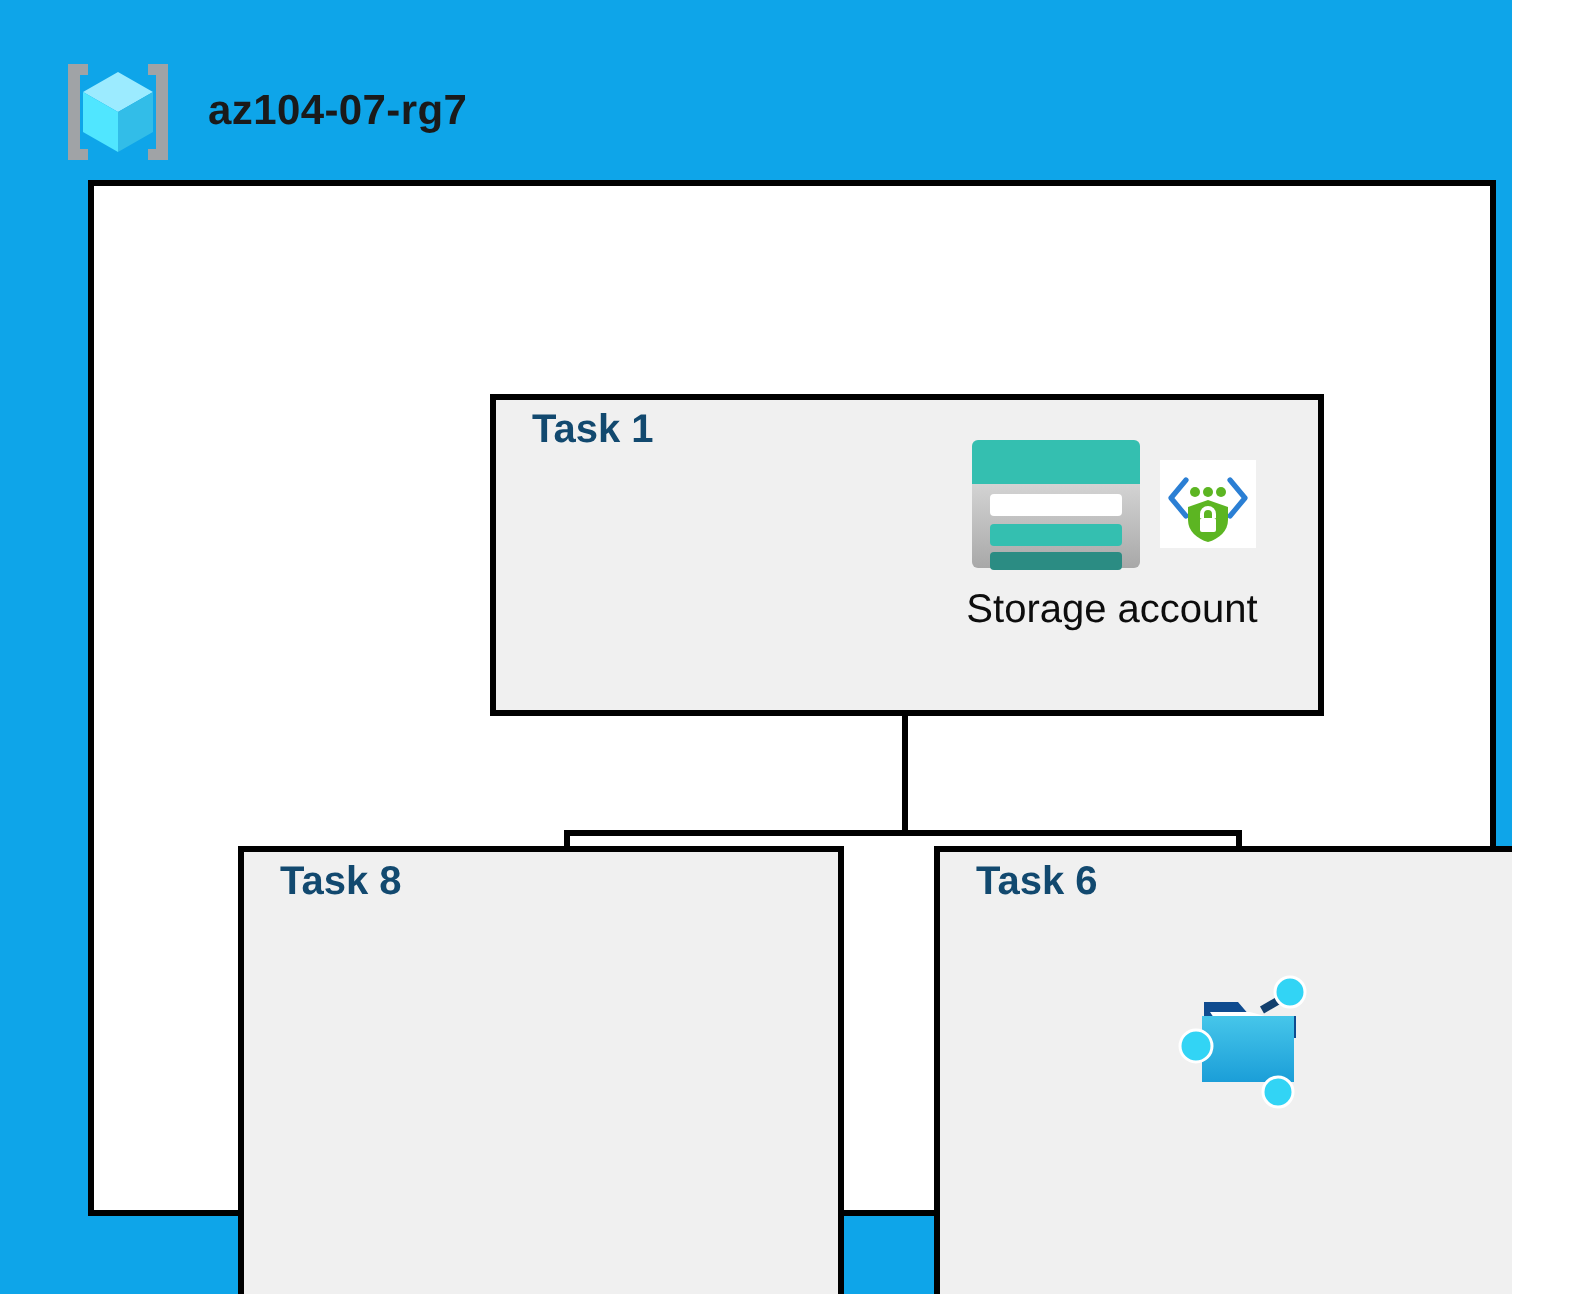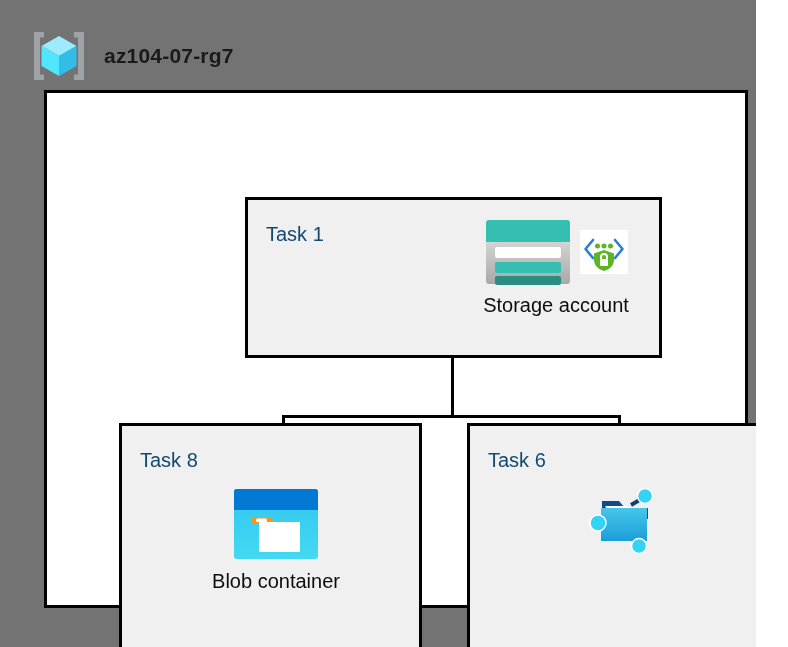--- a/index.html
+++ b/index.html
@@ -8,21 +8,21 @@
     padding: 0;
     background: #ffffff;
   }
   body {
     font-family: "Liberation Sans", sans-serif;
   }
   #canvas {
     position: relative;
     width: 756px;
     height: 647px;
-    background: #737373;
+    background: #0ea5e9;
     overflow: hidden;
   }
 
   
   #rg-header {
     position: absolute;
     left: 30px;
     top: 28px;
     height: 56px;
     display: flex;
@@ -61,23 +61,23 @@
     border: 3px solid #000000;
     box-sizing: border-box;
   }
   #task-1-box { left: 198px; top: 104px; width: 417px; height: 161px; }
   #task-2-box { left: 72px;  top: 330px; width: 303px; height: 244px; }
   #task-3-box { left: 420px; top: 330px; width: 305px; height: 244px; }
 
   .task-label {
     position: absolute;
     left: 18px;
-    top: 23px;
+    top: 4px;
     font-size: 20px;
-    font-weight: normal;
+    font-weight: bold;
     color: #12496f;
     white-space: nowrap;
   }
 
   
   .node {
     position: absolute;
     display: flex;
     flex-direction: column;
     align-items: center;
@@ -201,44 +201,20 @@
             </svg>
           </span>
         </div>
         <div class="node-caption">Storage account</div>
       </div>
     </div>
 
     <div class="task-box" id="task-2-box">
       <div class="task-label">Task 8</div>
 
-      <div class="node" id="node-blob">
-        <div class="icon-row">
-          <span>
-            <svg width="90" height="76" viewBox="0 0 90 76" xmlns="http://www.w3.org/2000/svg">
-              <defs>
-                <linearGradient id="blobBody" x1="0" y1="0" x2="0" y2="1">
-                  <stop offset="0%" stop-color="#32c5f0"></stop>
-                  <stop offset="100%" stop-color="#43d9f2"></stop>
-                </linearGradient>
-              </defs>
-
-              <rect x="3" y="3" width="84" height="70" rx="3" fill="url(#blobBody)"></rect>
-
-              <path d="M6 3 L84 3 A3 3 0 0 1 87 6 L87 24 L3 24 L3 6 A3 3 0 0 1 6 3 Z" fill="#0078d4"></path>
-
-              <path d="M21 31 L39 31 L44 37 L21 37 Z" fill="#f7941e"></path>
-              <rect x="25" y="32.5" width="11" height="3.5" rx="1.5" fill="#ffffff"></rect>
-
-              <rect x="28" y="36" width="41" height="30" fill="#ffffff"></rect>
-            </svg>
-          </span>
-        </div>
-        <div class="node-caption">Blob container</div>
-      </div>
     </div>
 
     <div class="task-box" id="task-3-box">
       <div class="task-label">Task 6</div>
 
       <div class="node" id="node-fileshare">
         <div class="icon-row">
           <span>
             <svg width="80" height="80" viewBox="0 0 80 80" xmlns="http://www.w3.org/2000/svg">
               <defs>

